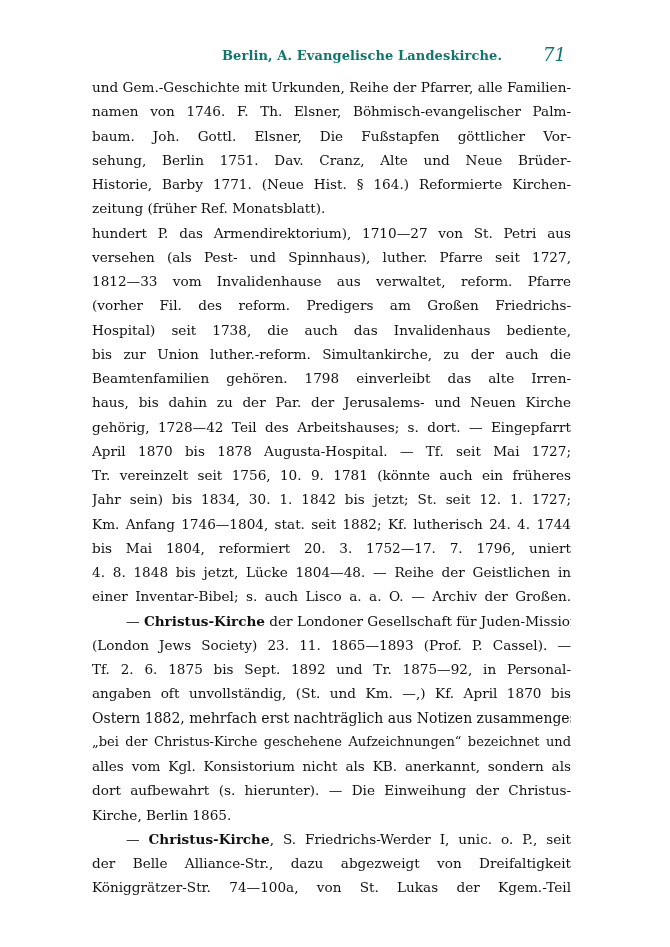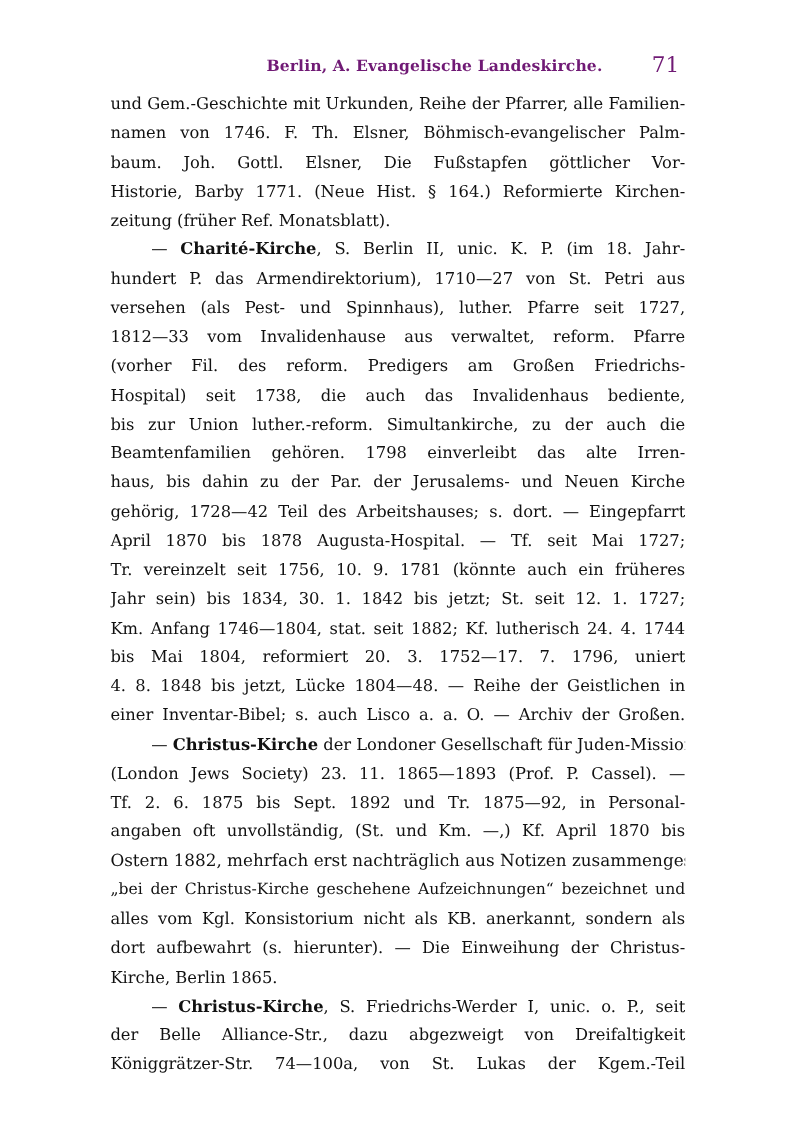--- a/index.html
+++ b/index.html
@@ -1,21 +1,21 @@
 <!DOCTYPE html>
 <html><head>
 <meta charset="utf-8">
 <style>
   html, body { margin:0; padding:0; background:#ffffff; }
   body { width:670px; height:947px; position:relative; overflow:hidden; }
   .page { position:absolute; left:0; top:0; width:670px; height:947px; background:#ffffff; }
   .running-head { position:absolute; top:48px; left:92px; width:479px; height:20px;
-    font-family:"DejaVu Serif", serif; font-size:13px; font-weight:bold; color:#701a75; }
+    font-family:"DejaVu Serif", serif; font-size:13px; font-weight:bold; color:#0f766e; }
   .running-title { position:absolute; left:130px; top:0; letter-spacing:0.1px; }
-  .page-number { position:absolute; right:5px; top:-4px; font-size:18px; font-weight:normal; }
+  .page-number { position:absolute; right:5px; top:-4px; font-size:18px; font-weight:normal;font-style:italic; }
   .body { position:absolute; left:92px; top:75px; width:479px;
     font-family:"DejaVu Serif", serif; font-size:13.6px; line-height:24.25px; color:#111; }
   .line { display:block; white-space:nowrap; text-align:justify; text-align-last:justify; height:24.25px; overflow:hidden; }
   .line.last { text-align-last:left; }
   .line.indent { padding-left:34px; }
   .b { font-weight:bold; }
 </style>
 </head>
 <body>
 
@@ -25,26 +25,26 @@
     <span class="running-title">Berlin, A. Evangelische Landeskirche.</span>
     <span class="page-number">71</span>
   </div>
 
   <div class="body">
 
     <div>
       <span class="line">und Gem.-Geschichte mit Urkunden, Reihe der Pfarrer, alle Familien-</span>
       <span class="line">namen von 1746.  F. Th. Elsner, Böhmisch-evangelischer Palm-</span>
       <span class="line">baum.  Joh. Gottl. Elsner, Die Fußstapfen göttlicher Vor-</span>
+      <span class="line">sehung, Berlin 1751.  Dav. Cranz, Alte und Neue Brüder-</span>
       <span class="line">Historie, Barby 1771.  (Neue Hist. § 164.)  Reformierte Kirchen-</span>
       <span class="line last">zeitung (früher Ref. Monatsblatt).</span>
     </div>
 
     <div>
-      <span class="line indent"><span>— </span><span class="b">Charité-Kirche</span><span>, S. Berlin II, unic. K. P. (im 18. Jahr-</span></span>
       <span class="line">hundert P. das Armendirektorium), 1710—27 von St. Petri aus</span>
       <span class="line">versehen (als Pest- und Spinnhaus), luther. Pfarre seit 1727,</span>
       <span class="line">1812—33 vom Invalidenhause aus verwaltet, reform. Pfarre</span>
       <span class="line">(vorher Fil. des reform. Predigers am Großen Friedrichs-</span>
       <span class="line">Hospital) seit 1738, die auch das Invalidenhaus bediente,</span>
       <span class="line">bis zur Union luther.-reform. Simultankirche, zu der auch die</span>
       <span class="line">Beamtenfamilien gehören.  1798 einverleibt das alte Irren-</span>
       <span class="line">haus, bis dahin zu der Par. der Jerusalems- und Neuen Kirche</span>
       <span class="line">gehörig, 1728—42 Teil des Arbeitshauses; s. dort. — Eingepfarrt</span>
       <span class="line">April 1870 bis 1878 Augusta-Hospital. — Tf. seit Mai 1727;</span>

